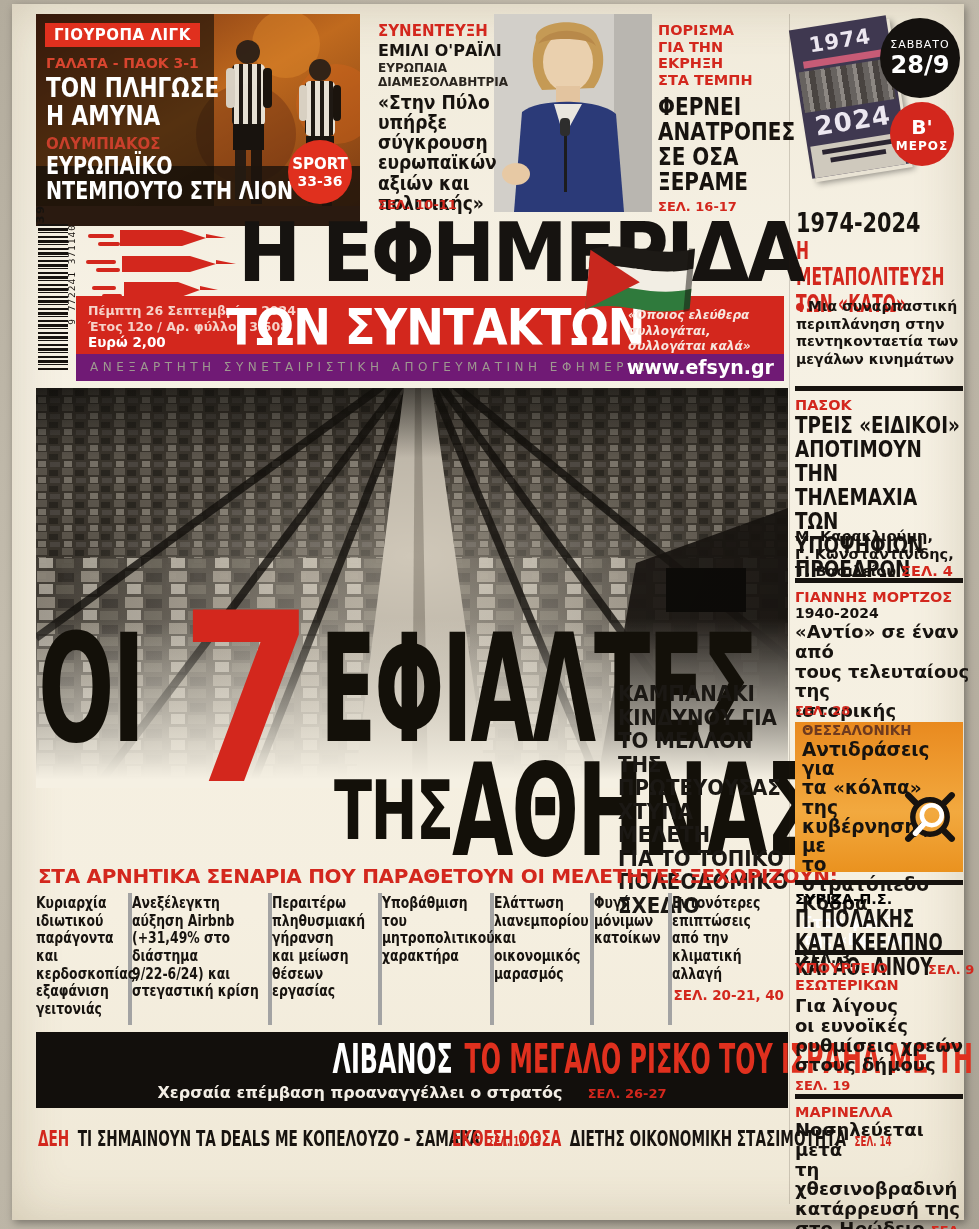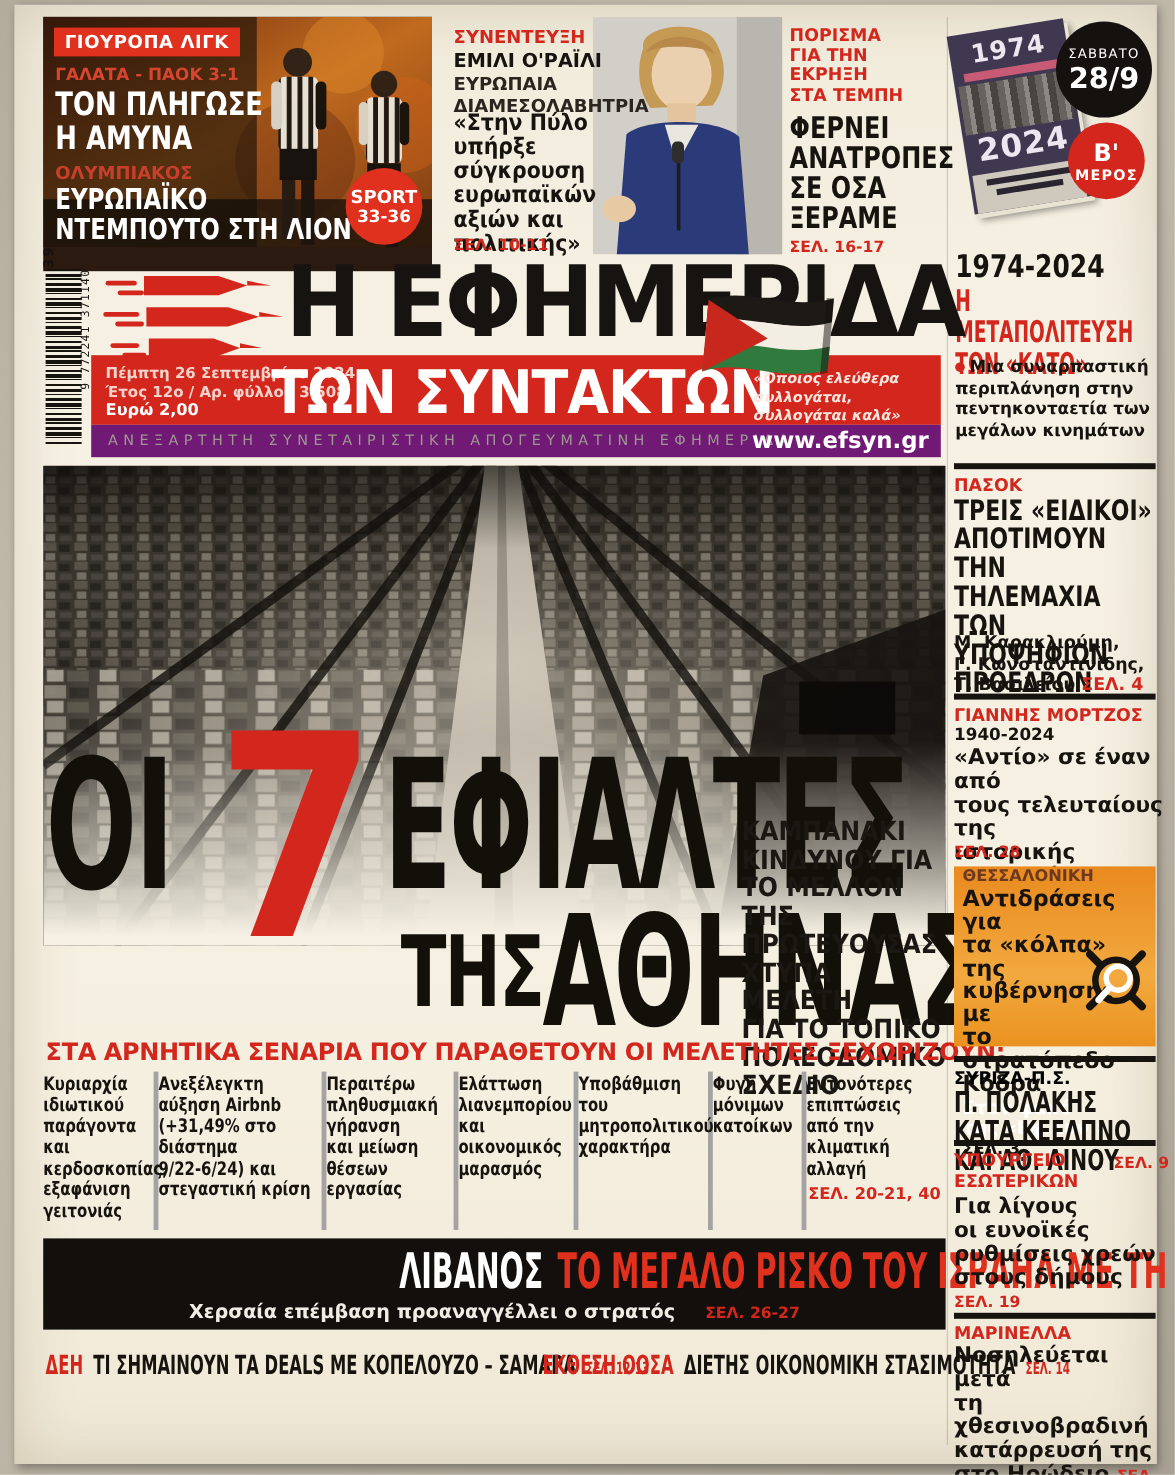--- a/index.html
+++ b/index.html
@@ -86,21 +86,21 @@
     <path d="M44,30 C54,12 94,12 102,32 C96,24 56,22 44,30 Z" fill="#b8894a"></path>
     <rect x="62" y="72" width="24" height="16" fill="#e3c49f"></rect>
     <path d="M28,98 C44,84 104,84 122,100 L130,198 L20,198 Z" fill="#2b3a78"></path>
     <path d="M60,90 L88,90 L76,112 L66,110 Z" fill="#e9e6df"></path>
     <ellipse cx="22" cy="160" rx="14" ry="11" fill="#e7c9a4"></ellipse>
     <rect x="70" y="118" width="3" height="60" fill="#1c1c1c"></rect>
     <rect x="66" y="104" width="10" height="18" rx="4" fill="#2d2d2d"></rect>
   </svg>
   <span class="abs b" style="left:4px;top:8px;color:#d3271d;font-size:15px">ΣΥΝΕΝΤΕΥΞΗ</span>
   <span class="abs b" style="left:4px;top:27px;color:#17130f;font-size:16px">ΕΜΙΛΙ Ο'ΡΑΪΛΙ</span>
-  <span class="abs b pre" style="left:4px;top:47px;color:#2a251f;font-size:15px;line-height:1.2">ΕΥΡΩΠΑΙΑ
+  <span class="abs b pre" style="left:4px;top:47px;color:#2a251f;font-size:12px;line-height:1.2">ΕΥΡΩΠΑΙΑ
 ΔΙΑΜΕΣΟΛΑΒΗΤΡΙΑ</span>
   <span class="abs b cond" style="left:4px;top:78px;width:130px;color:#17130f;font-size:19px;line-height:1.06;transform:scaleX(.9)">«Στην Πύλο
 υπήρξε
 σύγκρουση
 ευρωπαϊκών
 αξιών και
 πολιτικής»</span>
   <span class="abs b" style="left:4px;top:183px;color:#d3271d;font-size:13px">ΣΕΛ. 10-11</span>
 </div>
 
@@ -277,29 +277,29 @@
 (+31,49% στο
 διάστημα
 9/22-6/24) και
 στεγαστική κρίση</span></div>
   <div class="scn" style="width:110px"><span class="cond b" style="width:130px;font-size:15.5px;line-height:1.14;color:#17130f;transform:scaleX(.8)">Περαιτέρω
 πληθυσμιακή
 γήρανση
 και μείωση
 θέσεων
 εργασίας</span></div>
+  <div class="scn" style="width:112px"><span class="cond b" style="width:133px;font-size:15.5px;line-height:1.14;color:#17130f;transform:scaleX(.8)">Υποβάθμιση
+του
+μητροπολιτικού
+χαρακτήρα</span></div>
   <div class="scn" style="width:100px"><span class="cond b" style="width:118px;font-size:15.5px;line-height:1.14;color:#17130f;transform:scaleX(.8)">Ελάττωση
 λιανεμπορίου
 και
 οικονομικός
 μαρασμός</span></div>
-  <div class="scn" style="width:112px"><span class="cond b" style="width:133px;font-size:15.5px;line-height:1.14;color:#17130f;transform:scaleX(.8)">Υποβάθμιση
-του
-μητροπολιτικού
-χαρακτήρα</span></div>
   <div class="scn" style="width:78px"><span class="cond b" style="width:92px;font-size:15.5px;line-height:1.14;color:#17130f;transform:scaleX(.8)">Φυγή
 μόνιμων
 κατοίκων</span></div>
   <div class="scn" style="width:116px">
     <span class="cond b" style="width:138px;font-size:15.5px;line-height:1.14;color:#17130f;transform:scaleX(.8)">Εντονότερες
 επιπτώσεις
 από την
 κλιματική
 αλλαγή</span>
     <div class="b" style="margin-top:4px;text-align:right;font-size:13.5px;color:#d3271d">ΣΕΛ. 20-21, 40</div>

